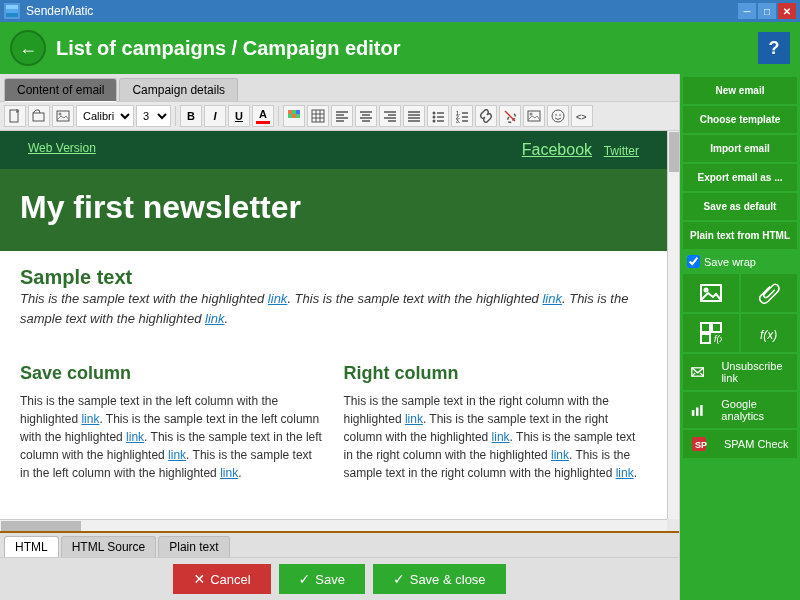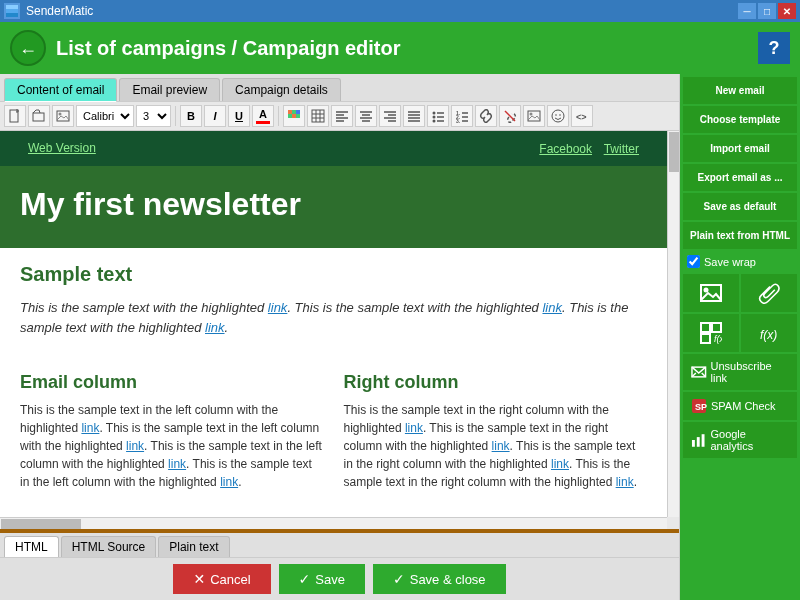--- a/index.html
+++ b/index.html
@@ -85,21 +85,21 @@
     .tab {
       padding: 4px 12px;
       background: #d0d0d0;
       border: 1px solid #bbb;
       border-bottom: none;
       cursor: pointer;
       font-size: 12px;
       border-radius: 3px 3px 0 0;
     }
     .tab.active {
-      background: #5eead4;
+      background: #737373;
       border-bottom: 1px solid white;
       margin-bottom: -1px;
     }
 
     
     .toolbar {
       background: #e8e8e8;
       padding: 3px 4px;
       display: flex;
       align-items: center;
@@ -194,36 +194,36 @@
       justify-content: space-between;
       align-items: flex-start;
     }
     .email-header a { color: #90ee90; font-size: 12px; text-decoration: underline; }
     .email-hero {
       background: #2d6e2d;
       padding: 20px 20px 25px;
     }
     .email-hero h1 { color: white; font-size: 32px; font-weight: bold; }
     .email-body { padding: 15px 20px; background: white; }
-    .email-body h2 { color: #2d6e2d; font-size: 20px; margin-bottom: 12px; }
+    .email-body h2 { color: #2d6e2d; font-size: 20px; margin-bottom: 0; }
     .email-body p { font-size: 13px; color: #333; line-height: 1.5; margin-bottom: 10px; font-style: italic; }
     .email-body a { color: #1a7abf; }
     .email-columns { display: flex; gap: 20px; padding: 10px 20px 15px; background: white; }
     .email-col { flex: 1; }
     .email-col h2 { color: #2d6e2d; font-size: 18px; margin-bottom: 8px; }
     .email-col p { font-size: 12px; color: #333; line-height: 1.5; }
     .email-col a { color: #1a7abf; }
 
     
     .bottom-tabs {
       display: flex;
       background: #e0e0e0;
       padding: 3px 4px 0;
       gap: 2px;
-      border-top: 4px solid #a16207;
+      border-top: 2px solid #a16207;
     }
     .bottom-tab {
       padding: 3px 10px;
       background: #d0d0d0;
       border: 1px solid #bbb;
       border-bottom: none;
       cursor: pointer;
       font-size: 12px;
       border-radius: 3px 3px 0 0;
     }
@@ -295,21 +295,21 @@
     .sidebar-text-btn {
       display: flex;
       align-items: center;
       gap: 4px;
       background: #27991f;
       border: none;
       padding: 6px 8px;
       cursor: pointer;
       width: 100%;
     }
-    .sidebar-text-btn span { color: white; font-size: 11px; }
+    .sidebar-text-btn span { color: white; font-size: 11px; margin-left: 13px; }
   </style>
 </head>
 <body>
 
 <div class="titlebar">
   <div class="titlebar-left">
     <div class="titlebar-icon">
       <svg width="12" height="12" viewBox="0 0 12 12">
           <rect width="12" height="4" fill="#88ccff"></rect>
           <rect y="4" width="12" height="4" fill="#55aaee"></rect>
@@ -330,21 +330,20 @@
   <div class="header-title">List of campaigns / Campaign editor</div>
   <div class="help-btn">?</div>
 </div>
 
 <div class="main-content">
 
   <div class="editor-panel">
 
     <div class="tabs-bar">
       <div class="tab active">Content of email</div>
-      <div class="tab">Email preview</div>
       <div class="tab">Campaign details</div>
     </div>
 
     <div class="toolbar">
       <div class="toolbar-btn">
         <svg width="14" height="14" viewBox="0 0 14 14">
             <rect x="2" y="1" width="8" height="12" fill="none" stroke="#555" stroke-width="1"></rect>
             <polyline points="8,1 10,1 10,3 8,3" fill="#aaa" stroke="#555" stroke-width="1"></polyline>
           </svg>
       </div>
@@ -480,34 +479,34 @@
           </svg>
       </div>
     </div>
 
     <div class="editor-area">
       <div class="editor-scroll">
         <div class="email-content">
           <div class="email-header">
             <a href="#">Web Version</a>
             <div>
-              <a href="#" style="color:#90ee90;font-size:12px;text-decoration:underline;margin-right:8px;">Facebook</a>
+              <a href="#" style="color:#90ee90;font-size:16px;text-decoration:underline;margin-right:8px;">Facebook</a>
               <a href="#" style="color:#90ee90;font-size:12px;text-decoration:underline;">Twitter</a>
             </div>
           </div>
           <div class="email-hero">
             <h1>My first newsletter</h1>
           </div>
           <div class="email-body">
             <h2>Sample text</h2>
             <p>This is the sample text with the highlighted <a href="#">link</a>. This is the sample text with the highlighted <a href="#">link</a>. This is the sample text with the highlighted <a href="#">link</a>.</p>
           </div>
           <div class="email-columns">
             <div class="email-col">
-              <h2>Email column</h2>
+              <h2>Save column</h2>
               <p>This is the sample text in the left column with the highlighted <a href="#">link</a>. This is the sample text in the left column with the highlighted <a href="#">link</a>. This is the sample text in the left column with the highlighted <a href="#">link</a>. This is the sample text in the left column with the highlighted <a href="#">link</a>.</p>
             </div>
             <div class="email-col">
               <h2>Right column</h2>
               <p>This is the sample text in the right column with the highlighted <a href="#">link</a>. This is the sample text in the right column with the highlighted <a href="#">link</a>. This is the sample text in the right column with the highlighted <a href="#">link</a>. This is the sample text in the right column with the highlighted <a href="#">link</a>.</p>
             </div>
           </div>
         </div>
       </div>
       <div class="scrollbar-v">
@@ -585,28 +584,28 @@
       <svg width="16" height="16" viewBox="0 0 16 16">
           <rect x="1" y="3" width="14" height="10" fill="none" stroke="white" stroke-width="1.5"></rect>
           <polyline points="1,3 8,9 15,3" fill="none" stroke="white" stroke-width="1.5"></polyline>
           <line x1="1" y1="13" x2="5" y2="9" stroke="white" stroke-width="1.5"></line>
           <line x1="15" y1="13" x2="11" y2="9" stroke="white" stroke-width="1.5"></line>
         </svg>
       <span>Unsubscribe link</span>
     </div>
     <div class="sidebar-text-btn">
       <svg width="16" height="16" viewBox="0 0 16 16">
-          <rect x="1" y="1" width="14" height="14" rx="2" fill="#cc3333"></rect>
-          <text x="4" y="12" font-size="9" fill="white" font-weight="bold">SP</text>
-        </svg>
-      <span>SPAM Check</span>
-    </div>
-    <div class="sidebar-text-btn">
-      <svg width="16" height="16" viewBox="0 0 16 16">
           <rect x="1" y="8" width="3" height="7" fill="white"></rect>
           <rect x="6" y="5" width="3" height="10" fill="white"></rect>
           <rect x="11" y="2" width="3" height="13" fill="white"></rect>
         </svg>
       <span>Google analytics</span>
     </div>
+    <div class="sidebar-text-btn">
+      <svg width="16" height="16" viewBox="0 0 16 16">
+          <rect x="1" y="1" width="14" height="14" rx="2" fill="#cc3333"></rect>
+          <text x="4" y="12" font-size="9" fill="white" font-weight="bold">SP</text>
+        </svg>
+      <span>SPAM Check</span>
+    </div>
   </div>
 
 </div>
 
 </body></html>

